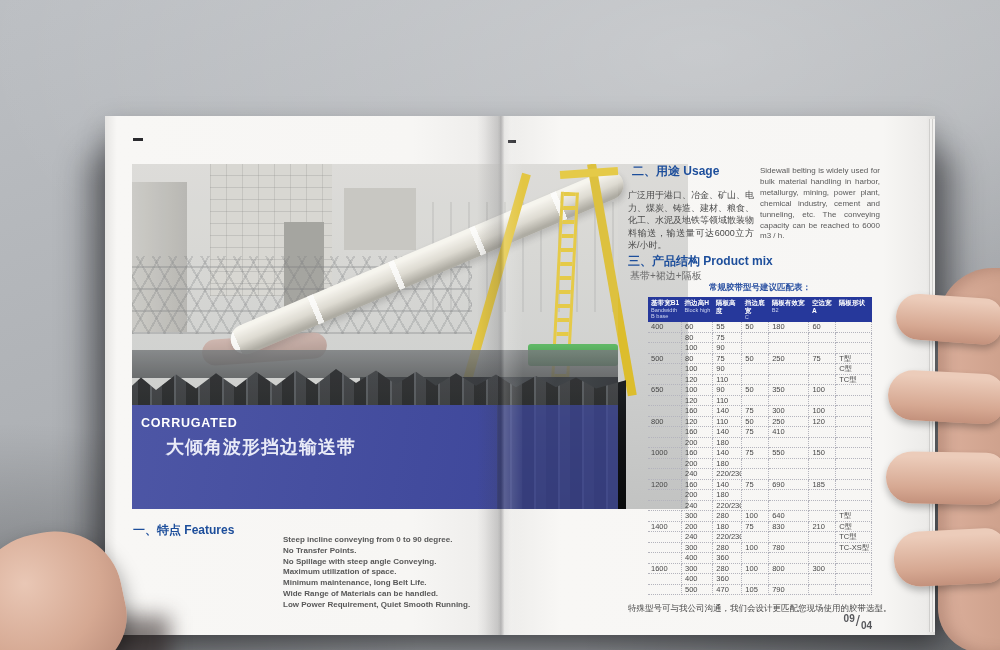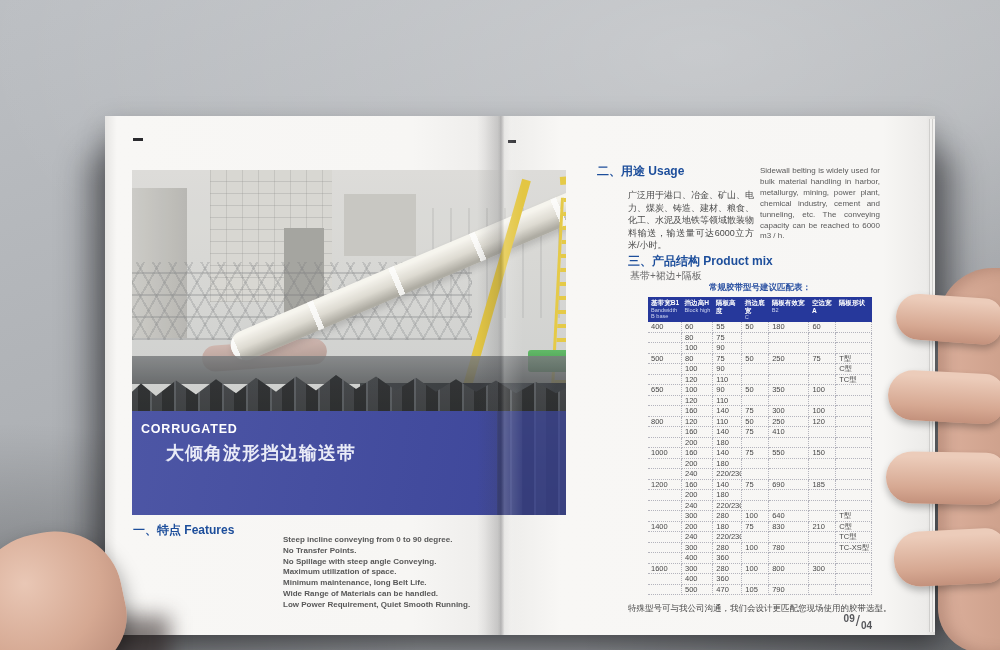--- a/index.html
+++ b/index.html
@@ -22,21 +22,21 @@
     background:linear-gradient(90deg,#e6e5e3 0,#f8f7f5 3%,#f7f6f4 78%,#eeedeb 96%,#e0dfdd 100%); }
   .page-right{ left:395px; top:0; width:435px; height:519px;
     background:linear-gradient(90deg,#dbdad8 0,#eeedeb 2.5%,#f8f7f5 14%,#f7f6f4 88%,#ecebe9 98%,#dedddb 100%); }
   .gutter{ left:372px; top:0; width:46px; height:519px; z-index:8; pointer-events:none;
     background:linear-gradient(90deg,rgba(60,60,66,0) 0%,rgba(60,60,66,.16) 45%,rgba(60,60,66,.25) 52%,rgba(255,255,255,.18) 60%,rgba(60,60,66,0) 100%); }
   .edge-r{ left:824px; top:3px; width:6px; height:513px;
     background:repeating-linear-gradient(90deg,#cfcecc 0 1px,#f1f0ee 1px 3px); }
   .dash{ width:10px; height:3px; background:#2a2a2e; }
 
   
-  .photo{ left:27px; top:54px; width:434px; height:345px; overflow:hidden;
+  .photo{ left:27px; top:48px; width:556px; height:345px; overflow:hidden;
     background:linear-gradient(180deg,#dcdbd8 0%,#cfd0cf 55%,#c2c3c2 100%); }
   .b1{ left:0; top:18px; width:55px; height:150px; background:linear-gradient(90deg,#c9c8c4,#b3b2ae); }
   .b2{ left:78px; top:0; width:122px; height:132px; background:#d6d5d1;
     background-image:repeating-linear-gradient(0deg,rgba(120,120,118,.25) 0 1px,transparent 1px 12px),
                      repeating-linear-gradient(90deg,rgba(120,120,118,.22) 0 1px,transparent 1px 16px); }
   .b3{ left:152px; top:58px; width:40px; height:95px; background:#9e9d99; }
   .b4{ left:212px; top:24px; width:72px; height:62px; background:#c4c3bf; }
   .b5{ left:300px; top:38px; width:186px; height:110px; opacity:.85;
     background:linear-gradient(180deg,#d1d2d1,#c1c2c1);
     background-image:repeating-linear-gradient(90deg,rgba(110,112,114,.18) 0 2px,transparent 2px 18px); }
@@ -167,21 +167,21 @@
   <div class="abs features-en">
       <div>Steep incline conveying from 0 to 90 degree.</div>
       <div>No Transfer Points.</div>
       <div>No Spillage with steep angle Conveying.</div>
       <div>Maximum utilization of space.</div>
       <div>Minimum maintenance, long Belt Life.</div>
       <div>Wide Range of Materials can be handled.</div>
       <div>Low Power Requirement, Quiet Smooth Running.</div>
     </div>
 
-  <div class="abs h-blue" style="left:492px;top:47px;">二、用途 Usage</div>
+  <div class="abs h-blue" style="left:527px;top:47px;">二、用途 Usage</div>
   <div class="abs usage-zh">广泛用于港口、冶金、矿山、电力、煤炭、铸造、建材、粮食、化工、水泥及地铁等领域散装物料输送，输送量可达6000立方米/小时。</div>
   <div class="abs usage-en">Sidewall belting is widely used for bulk material handling in harbor, metallurgy, mining, power plant, chemical industry, cement and tunneling, etc. The conveying capacity can be reached to 6000 m3 / h.</div>
 
   <div class="abs h-blue" style="left:523px;top:137px;">三、产品结构 Product mix</div>
   <div class="abs subline">基带+裙边+隔板</div>
   <div class="abs table-title">常规胶带型号建议匹配表：</div>
 
   <table class="abs spec-table">
       <colgroup>
         <col style="width: 15%;">

